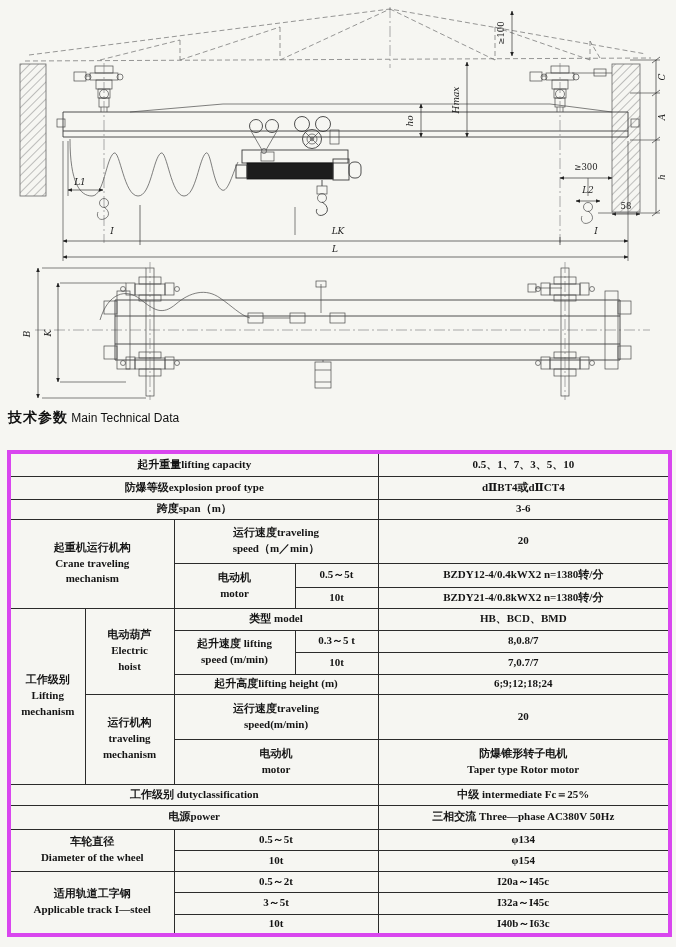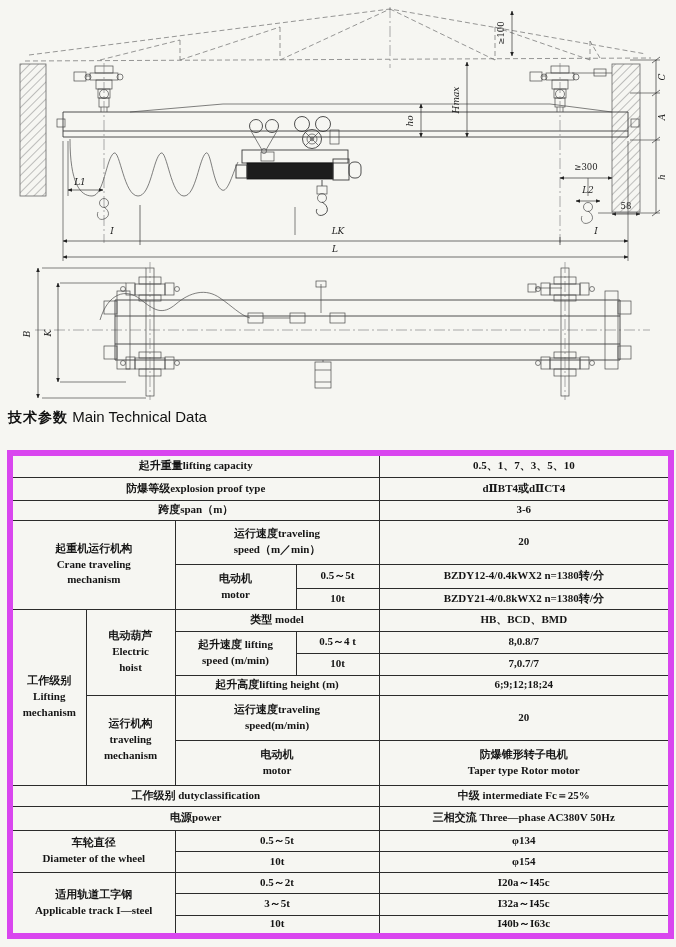--- a/index.html
+++ b/index.html
@@ -1,23 +1,23 @@
 <!DOCTYPE html>
 <html><head>
 <meta charset="utf-8">
 <style>
   html,body{margin:0;padding:0;background:#e8e8e6;}
   .page{position:relative;width:676px;height:947px;background:#f6f6f2;overflow:hidden;
         font-family:"Liberation Sans",sans-serif;color:#111;}
   .drawing{position:absolute;left:0;top:0;}
   .title{position:absolute;left:8px;top:408px;white-space:nowrap;}
   .title .zh{font-weight:bold;font-size:14px;letter-spacing:1px;font-family:Liberation Serif, serif;}
-  .title .en{font-size:15px;font-weight:500;font-family:"Liberation Sans",sans-serif;}
+  .title .en{font-size:12px;font-weight:500;font-family:"Liberation Sans",sans-serif;}
   table.spec{position:absolute;left:7px;top:450px;width:661px;border-collapse:collapse;
-        table-layout:fixed;border:6px solid #d946ef;}
+        table-layout:fixed;border:4px solid #d946ef;}
   table.spec td{border:1px solid #2b2b2b;text-align:center;vertical-align:middle;
         font-family:"Liberation Serif","DejaVu Serif",serif;font-weight:bold;
         font-size:11px;line-height:1.45;color:#151515;white-space:pre-line;
         padding:0 3px;overflow:hidden;}
   td.sp{line-height:2.0;}
   td.sp3{line-height:1.7;margin-left:36px;}
   
   .ln{stroke:#3c3c3c;stroke-width:0.9;fill:none;}
   .lnt{stroke:#4a4a4a;stroke-width:0.7;fill:none;}
   .dash{stroke:#6b6b6b;stroke-width:0.7;fill:none;stroke-dasharray:5 3;}
@@ -270,21 +270,21 @@
 mechanism</td>
       <td rowspan="4" class="sp3">电动葫芦
 Electric
 hoist</td>
       <td colspan="2">类型  model</td>
       <td>HB、BCD、BMD</td>
     </tr>
     <tr style="height:22px">
       <td rowspan="2" class="sp">起升速度 lifting
 speed (m/min)</td>
-      <td>0.5～4 t</td>
+      <td>0.3～5 t</td>
       <td>8,0.8/7</td>
     </tr>
     <tr style="height:22px">
       <td>10t</td>
       <td>7,0.7/7</td>
     </tr>
     <tr style="height:20px">
       <td colspan="2">起升高度lifting height (m)</td>
       <td>6;9;12;18;24</td>
     </tr>

